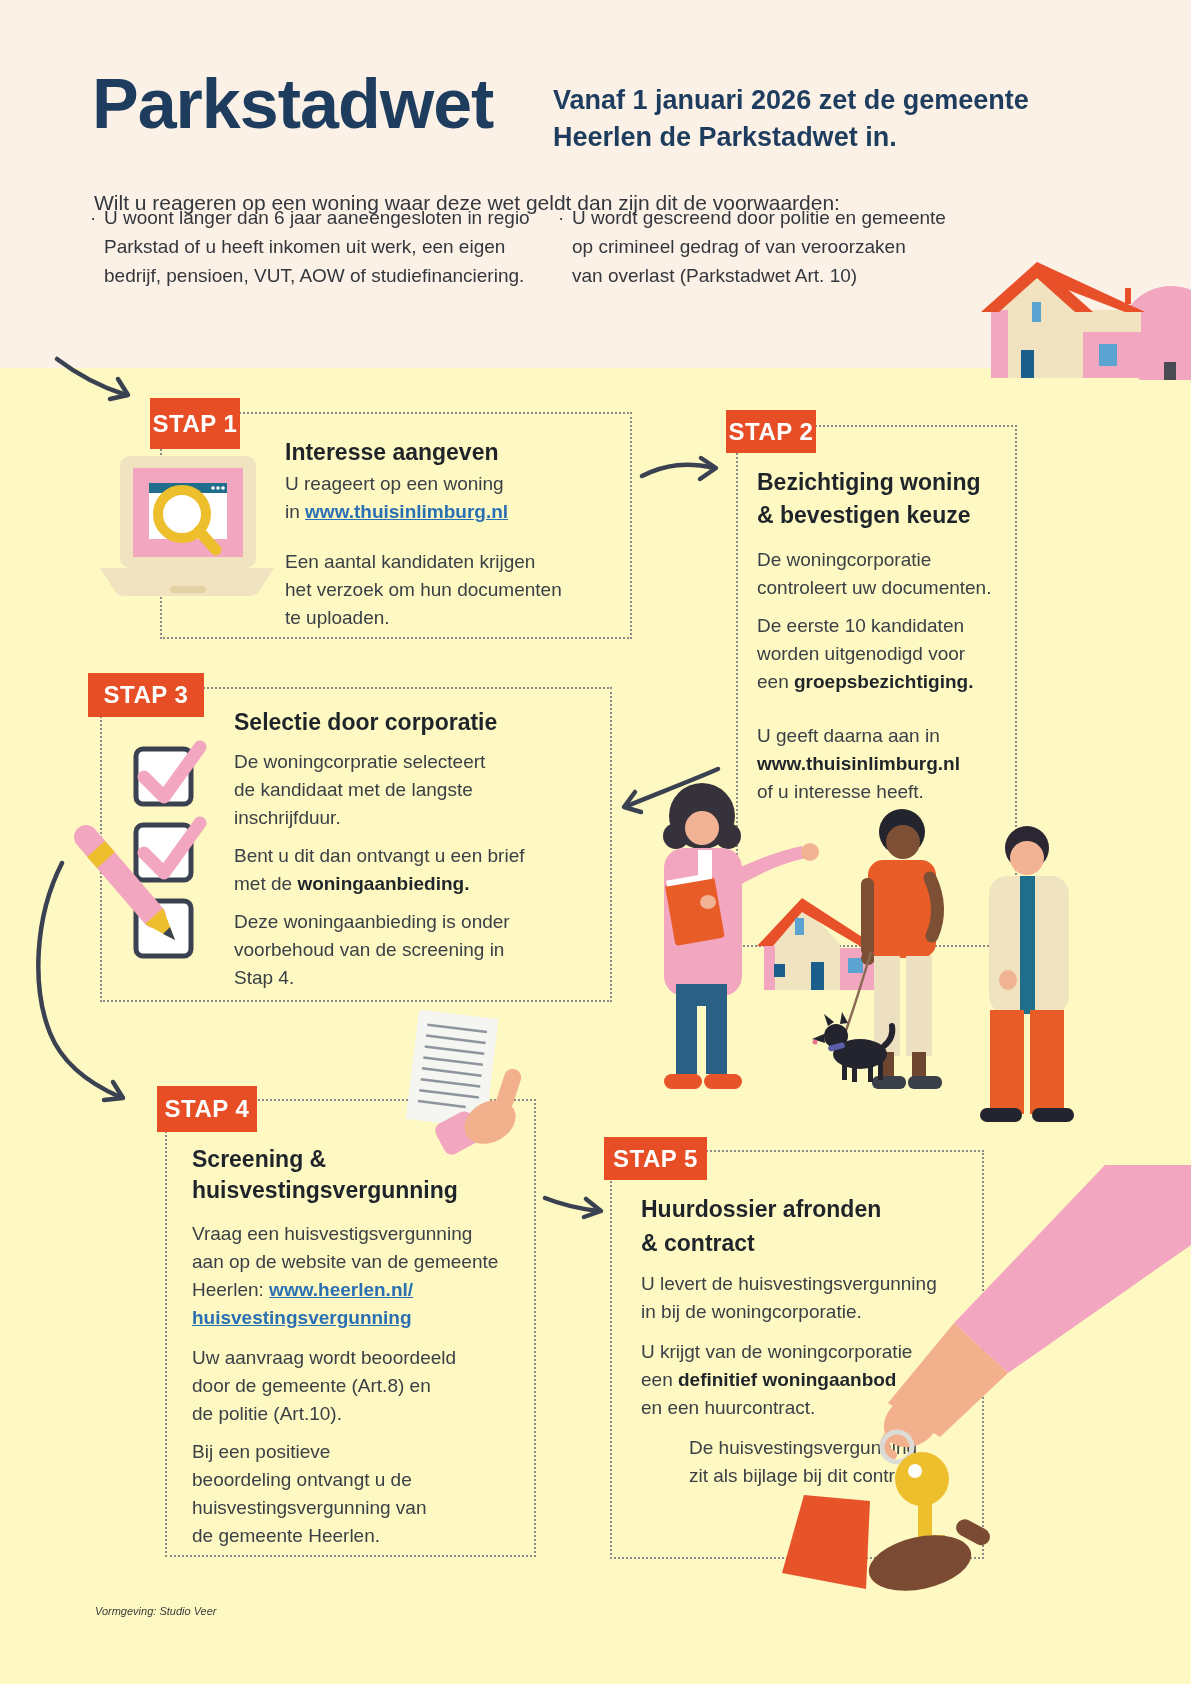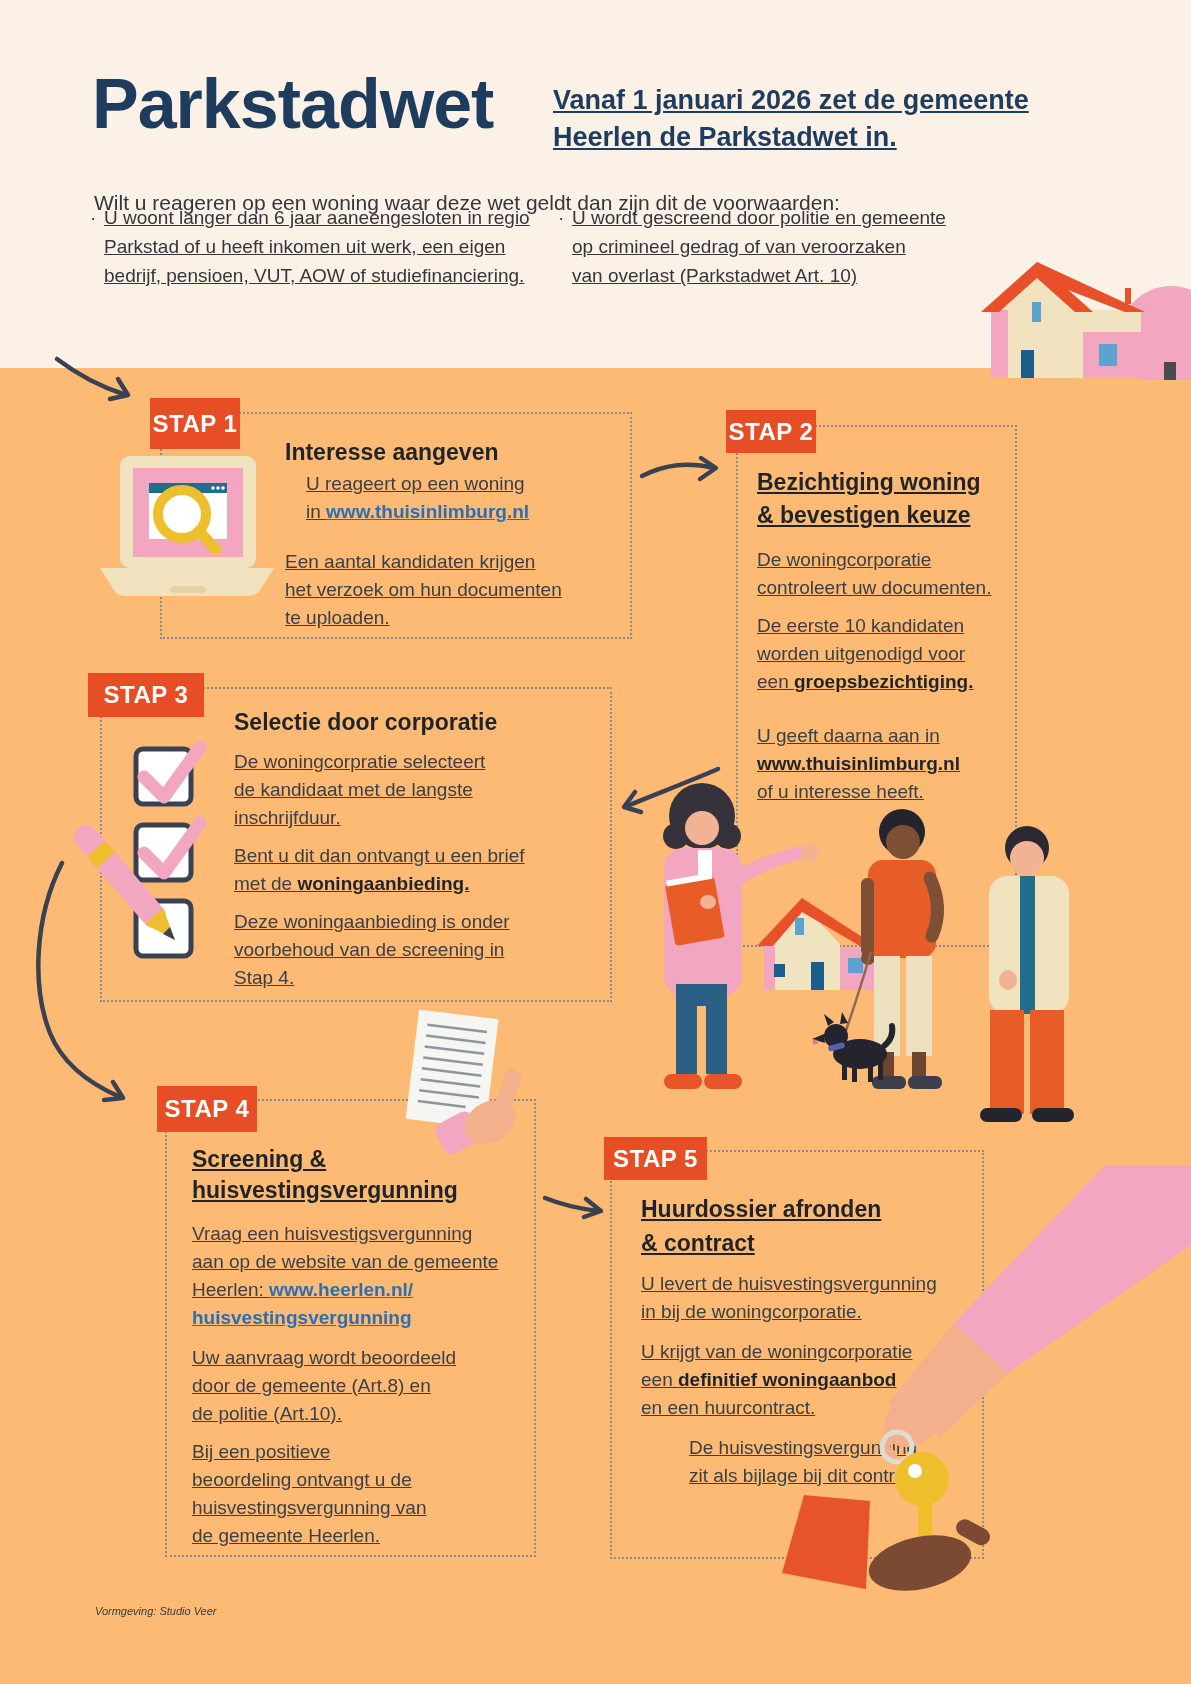--- a/index.html
+++ b/index.html
@@ -1,34 +1,34 @@
 <!DOCTYPE html>
 <html><head>
 <meta charset="utf-8">
 <style>
   html,body { margin:0; padding:0; background:#ffffff; }
   .page {
     position:relative; width:1191px; height:1684px; overflow:hidden;
-    background:#fdba74; font-family:"Liberation Sans", sans-serif;
+    background:#fef9c3; font-family:"Liberation Sans", sans-serif;
   }
   .hero { position:absolute; left:0; top:0; width:1191px; height:368px; background:#fcf1e6; }
   .hero-title {
     position:absolute; left:92px; top:64px; margin:0;
     font-size:70px; font-weight:bold; color:#1d3c5e; letter-spacing:-1px; white-space:nowrap;
   }
   .hero-intro {
     position:absolute; left:553px; top:82px;
     font-size:27px; line-height:37px; font-weight:bold; color:#1d3c5e;
   }
   .conditions { position:absolute; left:94px; top:170px; font-size:21px; color:#33373d; white-space:nowrap; }
   .bullet { position:absolute; font-size:19px; line-height:29px; color:#33373d; padding-left:16px; }
   .bullet .dot { position:absolute; left:2px; top:0; }
   .bullet-1 { left:88px; top:203px; }
   .bullet-2 { left:556px; top:203px; }
-  .line { display:block; white-space:nowrap;text-decoration:underline; }
+  .line { display:block; white-space:nowrap; }
 
   .badge {
     position:absolute; background:#e84e25; color:#ffffff;
     font-size:24px; font-weight:bold; letter-spacing:0.5px;
     display:flex; align-items:center; justify-content:center; z-index:5;
   }
   .badge-1 { left:150px; top:398px; width:90px;  height:51px; }
   .badge-2 { left:726px; top:410px; width:90px;  height:43px; }
   .badge-3 { left:88px;  top:673px; width:116px;  height:44px; }
   .badge-4 { left:157px; top:1086px; width:100px; height:46px; }
@@ -42,21 +42,21 @@
   .box-5 { left:610px; top:1150px; width:370px; height:405px; }
 
   .step-title {
     position:absolute; margin:0; font-size:23px; font-weight:bold;
     color:#1f242a; line-height:32px; z-index:3;
   }
   .p { position:absolute; margin:0; font-size:19px; line-height:28px; color:#3a4046; z-index:3; }
   .p b { color:#1f242a; }
   .link { color:#2b6fb3; font-weight:bold; text-decoration:underline; cursor:pointer; }
 
-  .t-s1 { left:285px; top:436px; }  .p-s1a { left:285px; top:470px;margin-left:21px; } .p-s1b { left:285px; top:548px; }
+  .t-s1 { left:285px; top:436px; }  .p-s1a { left:285px; top:470px; } .p-s1b { left:285px; top:548px; }
   .t-s2 { left:757px; top:466px; line-height:33px; }
   .p-s2a { left:757px; top:546px; } .p-s2b { left:757px; top:612px; } .p-s2c { left:757px; top:722px; }
   .t-s3 { left:234px; top:706px; }
   .p-s3a { left:234px; top:748px; } .p-s3b { left:234px; top:842px; } .p-s3c { left:234px; top:908px; }
   .t-s4 { left:192px; top:1144px; line-height:31px; }
   .p-s4a { left:192px; top:1220px; } .p-s4b { left:192px; top:1344px; } .p-s4c { left:192px; top:1438px; }
   .t-s5 { left:641px; top:1192px; line-height:34px; }
   .p-s5a { left:641px; top:1270px; } .p-s5b { left:641px; top:1338px; } .p-s5c { left:641px; top:1434px;margin-left:48px; }
 
   .ill { position:absolute; z-index:4; }

